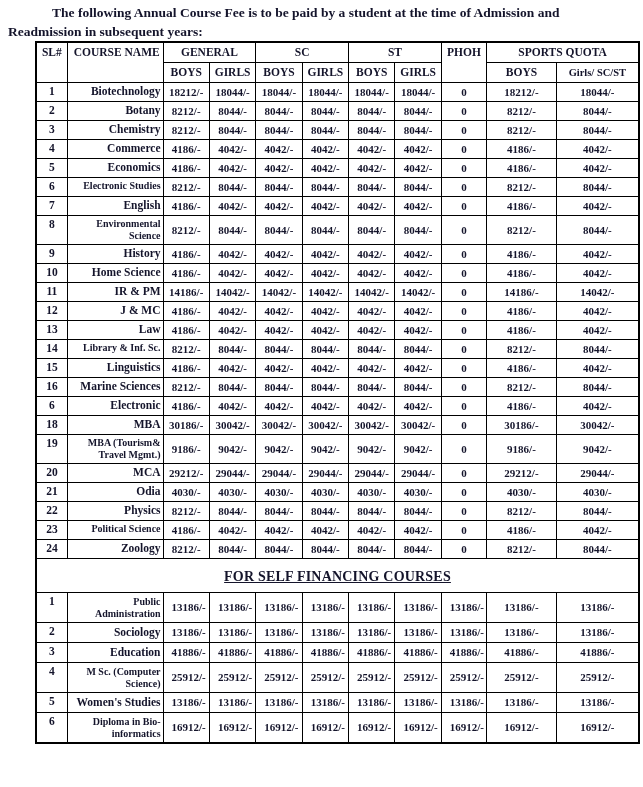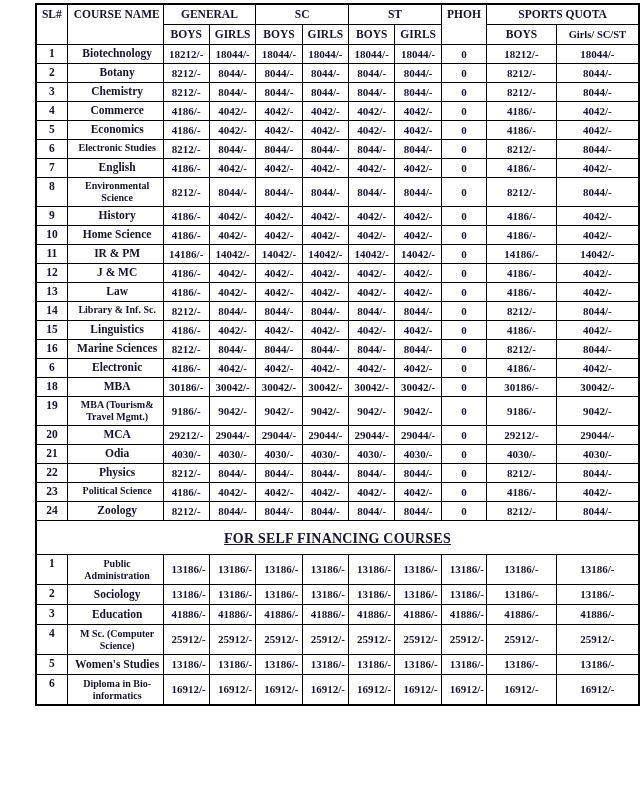--- a/index.html
+++ b/index.html
@@ -68,21 +68,21 @@
   th.sl-h { vertical-align: top; }
   th.sgirls-h { font-size: 10.5px; }
 
   td.sl {
     text-align: center;
     font-size: 11.5px;
     vertical-align: top;
     padding: 2px 0;
   }
   td.course {
-    text-align: center;
+    text-align: right;
     font-size: 11.5px;
     line-height: 13px;
     padding: 2px 2px 2px 6px;
     vertical-align: top;
   }
   td.course.small { font-size: 10px; line-height: 12px; }
   td.fee {
     text-align: center;
     font-size: 11px;
     line-height: 13px;
@@ -103,20 +103,21 @@
   }
   tbody.sf td.course { padding-top: 3px; }
   tbody.sf td.fee { padding: 3px 8px; }
   tbody.sf tr td { height: 20px; }
 </style>
 </head>
 <body>
 
 <div class="page">
 
+  <p class="intro">The following Annual Course Fee is to be paid by a student at the time of Admission and Readmission in subsequent years:</p>
 
 
   <table class="fees">
     <colgroup>
       <col class="c-sl">
         <col class="c-course">
       <col class="c-fee">
         <col class="c-fee">
         <col class="c-fee">
       <col class="c-fee">

